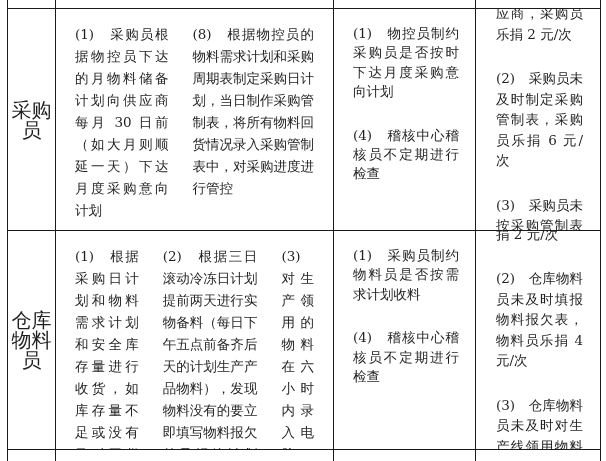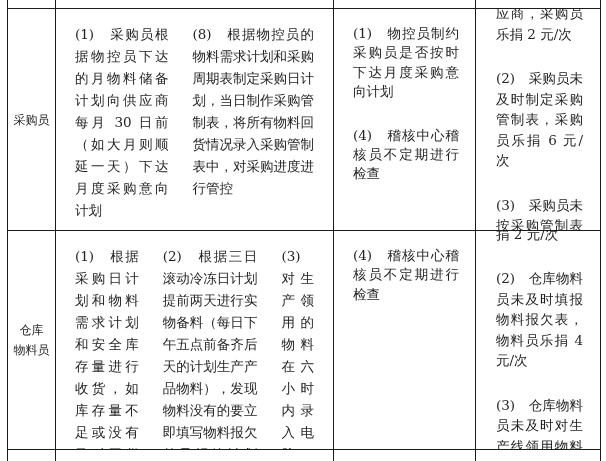--- a/index.html
+++ b/index.html
@@ -24,21 +24,21 @@
     border-right: 1px solid #1b1b1b;
     border-bottom: 1px solid #1b1b1b;
     overflow: hidden;
     font-size: 13.5px;
   }
   .cell.no-bottom { border-bottom: none; }
   .c-role {
     display: flex; align-items: center; justify-content: center;
     text-align: center;
     white-space: pre-line;
-    font-size: 12px;
+    font-size: 20px;
     line-height: 20px;
   }
   .c-duties {
     display: flex; flex-direction: row; justify-content: center;
     padding: 2px 7px;
     text-align: justify;
     line-height: 22px;
   }
   .c-constr {
     display: flex; flex-direction: column; justify-content: flex-start;
@@ -85,20 +85,21 @@
     <div class="cell c-role">
       <span>仓库
 物料员</span>
     </div>
     <div class="cell c-duties">
       <p>(1)　根据采购日计划和物料需求计划和安全库存量进行收货，如库存量不足或没有及时回货的要填写物料报欠单</p>
       <p>(2)　根据三日滚动冷冻日计划提前两天进行实物备料（每日下午五点前备齐后天的计划生产产品物料），发现物料没有的要立即填写物料报欠单呈报给计划员、物控员</p>
       <p>(3)　对生产领用的物料在六小时内录入电脑帐、系统帐</p>
     </div>
     <div class="cell c-constr">
+      <p>(1)　采购员制约物料员是否按需求计划收料</p>
       <p>(4)　稽核中心稽核员不定期进行检查</p>
     </div>
     <div class="cell c-pen">
       <p>(1)　仓库物料员未按需求收料，物料员乐捐 2 元/次</p>
       <p>(2)　仓库物料员未及时填报物料报欠表，物料员乐捐 4 元/次</p>
       <p>(3)　仓库物料员未及时对生产线领用物料进行事务处理，物料员乐捐 2 元/次</p>
     </div>
 
     <div class="cell no-bottom"></div>
     <div class="cell no-bottom"></div>

